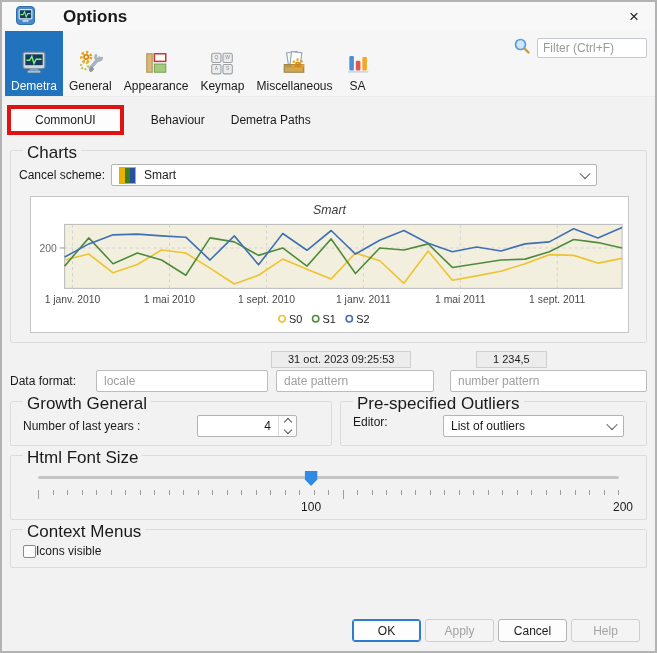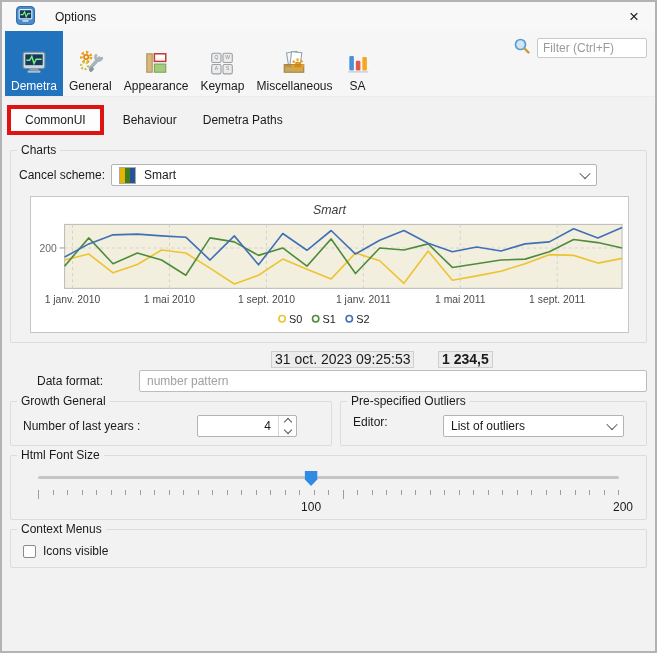--- a/index.html
+++ b/index.html
@@ -4,65 +4,65 @@
 <style>
   html,body{margin:0;padding:0;background:#e8e8e8;}
   .window{
     width:657px;height:653px;box-sizing:border-box;position:relative;
     border:2px solid #b3b3b3;background:#f2f2f2;
     font-family:"Liberation Sans","DejaVu Sans",sans-serif;font-size:12px;color:#1a1a1a;
     overflow:hidden;
   }
   
   .titlebar{height:29px;display:flex;align-items:center;padding:0 12px 0 14px;background:#f8f8f8;}
-  .titlebar .title{margin-left:20px;font-size:12px;}
+  .titlebar .title{margin-left:28px;font-size:17px;font-weight:bold;}
   .close-btn{margin-left:auto;font-size:17px;line-height:17px;color:#222;cursor:default;padding:0 4px;}
   
   .toolbar{display:flex;align-items:stretch;height:65px;background:#f6f6f6;padding:0 0 0 3px;position:relative;border-bottom:1px solid #ececec;}
   .cat{display:flex;flex-direction:column;align-items:center;justify-content:flex-end;padding:5px 6px 3px;gap:3px;}
   .cat .cat-label{font-size:12px;white-space:nowrap;}
   .cat.selected{background:#2273bd;}
   .cat.selected .cat-label{color:#fff;}
   .cat svg{display:block;}
   .filterbox{position:absolute;right:8px;top:6px;display:flex;align-items:flex-end;gap:6px;}
   .filter-input{width:110px;height:20px;box-sizing:border-box;border:1px solid #c3c9cf;background:#fff;
     font:12px "Liberation Sans",sans-serif;color:#333;padding:0 5px;border-radius:2px;}
   .filter-input::placeholder{color:#9a9a9a;}
   
   .subtabs{display:flex;align-items:center;padding:6px 0 4px 5px;height:34px;box-sizing:content-box;}
   .tab{padding:6px 13px;white-space:nowrap;}
-  .tab-annotated{border:4px solid #e01212;background:#fdfdfd;padding:4px 14px;margin-right:6px;}
+  .tab-annotated{border:4px solid #e01212;background:#fdfdfd;padding:4px 24px;margin-right:14px;}
   
   .content{padding:0 8px;}
   .group{border:1px solid #dcdcdc;border-radius:2px;position:relative;margin-top:9px;background:#f2f2f2;}
-  .group-title{position:absolute;top:-8px;left:6px;background:#f2f2f2;padding:0 4px;font-size:12px;}
+  .group-title{position:absolute;top:-8px;left:12px;background:#f2f2f2;padding:0 4px;font-size:17px;}
   
   .charts-group{padding:13px 8px 6px;}
   .row{display:flex;align-items:center;}
   .lbl{white-space:nowrap;}
   .combo{height:22px;box-sizing:border-box;display:flex;align-items:center;background:#fff;border:1px solid #b4b4b4;border-radius:2px;padding:0 7px;gap:8px;}
   .combo-scheme{width:486px;margin-left:6px;}
   .chevron{width:7px;height:7px;border-right:1.6px solid #5a5a5a;border-bottom:1.6px solid #5a5a5a;transform:rotate(45deg) translate(-1px,-1px);margin-left:auto;flex:0 0 auto;}
   .swatch{width:15px;height:15px;display:flex;flex:0 0 auto;border:1px solid #aaa;}
   .swatch span{flex:1;}
   .chart-panel{margin:10px 9px 3px 11px;height:135px;background:#fff;border:1px solid #c6c6c6;}
   .chart-panel svg{display:block;width:100%;height:100%;}
   svg text{font-family:"Liberation Sans","DejaVu Sans",sans-serif;}
   
   .dataformat{position:relative;display:flex;align-items:center;margin-top:27px;}
-  .df-label{width:86px;margin-left:27px;}
+  .df-label{width:86px;}
   .tf{height:22px;box-sizing:border-box;border:1px solid #bcbcbc;background:#fff;border-radius:2px;
       font:12px "Liberation Sans",sans-serif;padding:0 7px;color:#333;}
   .tf::placeholder{color:#a0a0a0;}
   .tf-locale{width:172px;}
   .tf-date{width:158px;margin-left:8px;}
   .tf-number{flex:1;margin-left:16px;}
-  .badge{position:absolute;top:-19px;background:#ececec;border:1px solid #cfcfcf;font-size:14px;height:15px;line-height:15px;padding:0 3px;color:#1a1a1a;white-space:nowrap;}
+  .badge{position:absolute;top:-19px;background:#ececec;border:1px solid #cfcfcf;font-size:11px;height:15px;line-height:15px;padding:0 16px;color:#1a1a1a;white-space:nowrap;}
   .badge-date{left:261px;}
-  .badge-number{left:428px;font-weight:bold;}
+  .badge-number{left:466px;}
   
   .two-col{display:flex;gap:8px;}
   .growth-group{width:322px;box-sizing:border-box;padding:13px 8px 8px;display:flex;align-items:center;}
   .outliers-group{flex:1;padding:13px 8px 8px;display:flex;align-items:flex-start;}
   .growth-group .lbl{flex:1;padding-left:4px;}
   .spin{display:flex;width:100px;height:22px;box-sizing:border-box;border:1px solid #b4b4b4;background:#fff;border-radius:2px;margin-right:26px;}
   .spin-val{flex:1;text-align:right;padding-right:7px;line-height:20px;}
   .spin-btns{width:17px;border-left:1px solid #d8d8d8;display:flex;flex-direction:column;align-items:center;justify-content:center;gap:2px;}
   .chev-up,.chev-dn{width:5px;height:5px;border-right:1.4px solid #555;border-bottom:1.4px solid #555;}
   .chev-up{transform:rotate(-135deg);margin-top:2px;}
@@ -75,21 +75,21 @@
   .slider-track{position:absolute;left:0;right:0;top:5px;height:3px;background:#c6c6c6;border-radius:2px;}
   .slider-thumb{position:absolute;top:0;width:13px;height:15px;background:#2f8be4;
     clip-path:polygon(0 0,100% 0,100% 55%,50% 100%,0 55%);transform:translateX(-50%);}
   .ticks{display:flex;justify-content:space-between;margin-top:5px;height:9px;align-items:flex-start;}
   .tick{width:1px;height:5px;background:#9d9d9d;}
   .tick.major{height:9px;}
   .slider-labels{position:relative;height:15px;margin-top:1px;}
   .slider-labels .l100{position:absolute;left:47%;transform:translateX(-50%);}
   .slider-labels .l200{position:absolute;right:-14px;}
   
-  .context-group{padding:14px 8px 9px;display:flex;align-items:center;gap:7px;}
+  .context-group{padding:14px 8px 9px;display:flex;align-items:center;}
   .checkbox{width:13px;height:13px;box-sizing:border-box;border:1px solid #8a8a8a;background:#fdfdfd;border-radius:2px;margin-left:4px;}
   
   .buttonbar{position:absolute;bottom:9px;right:15px;display:flex;gap:4px;}
   .btn{width:69px;height:23px;box-sizing:border-box;background:#fdfdfd;border:1px solid #b4b4b4;border-radius:3px;
     font:12px "Liberation Sans",sans-serif;color:#1a1a1a;display:flex;align-items:center;justify-content:center;}
   .btn.primary{border:1px solid #2e7bd2;box-shadow:inset 0 0 0 1px #2e7bd2;}
   .btn.disabled{color:#a3a3a3;background:#f4f4f4;border-color:#cfcfcf;}
 </style>
 </head>
 <body>
@@ -256,20 +256,22 @@
             <circle cx="322" cy="120" r="3.2" fill="none" stroke="#3f6fb4" stroke-width="1.6"></circle>
             <text x="329" y="124" font-size="11" fill="#222">S2</text>
           </svg>
       </div>
     </div>
 
     <div class="dataformat">
       <span class="badge badge-date">31 oct. 2023 09:25:53</span>
       <span class="badge badge-number">1 234,5</span>
       <span class="lbl df-label">Data format:</span>
+      <input class="tf tf-locale" placeholder="locale" style="">
+      <input class="tf tf-date" placeholder="date pattern" style="">
       <input class="tf tf-number" placeholder="number pattern" style="">
     </div>
 
     <div class="two-col">
       <div class="group growth-group">
         <span class="group-title">Growth General</span>
         <span class="lbl">Number of last years :</span>
         <div class="spin">
           <span class="spin-val">4</span>
           <span class="spin-btns">
@@ -344,14 +346,20 @@
     </div>
 
     <div class="group context-group">
       <span class="group-title">Context Menus</span>
       <span class="checkbox"></span>
       <span>Icons visible</span>
     </div>
 
   </div>
 
+  <div class="buttonbar">
+    <button class="btn primary">OK</button>
+    <button class="btn disabled">Apply</button>
+    <button class="btn">Cancel</button>
+    <button class="btn disabled">Help</button>
+  </div>
 
 </div>
 
 </body></html>

